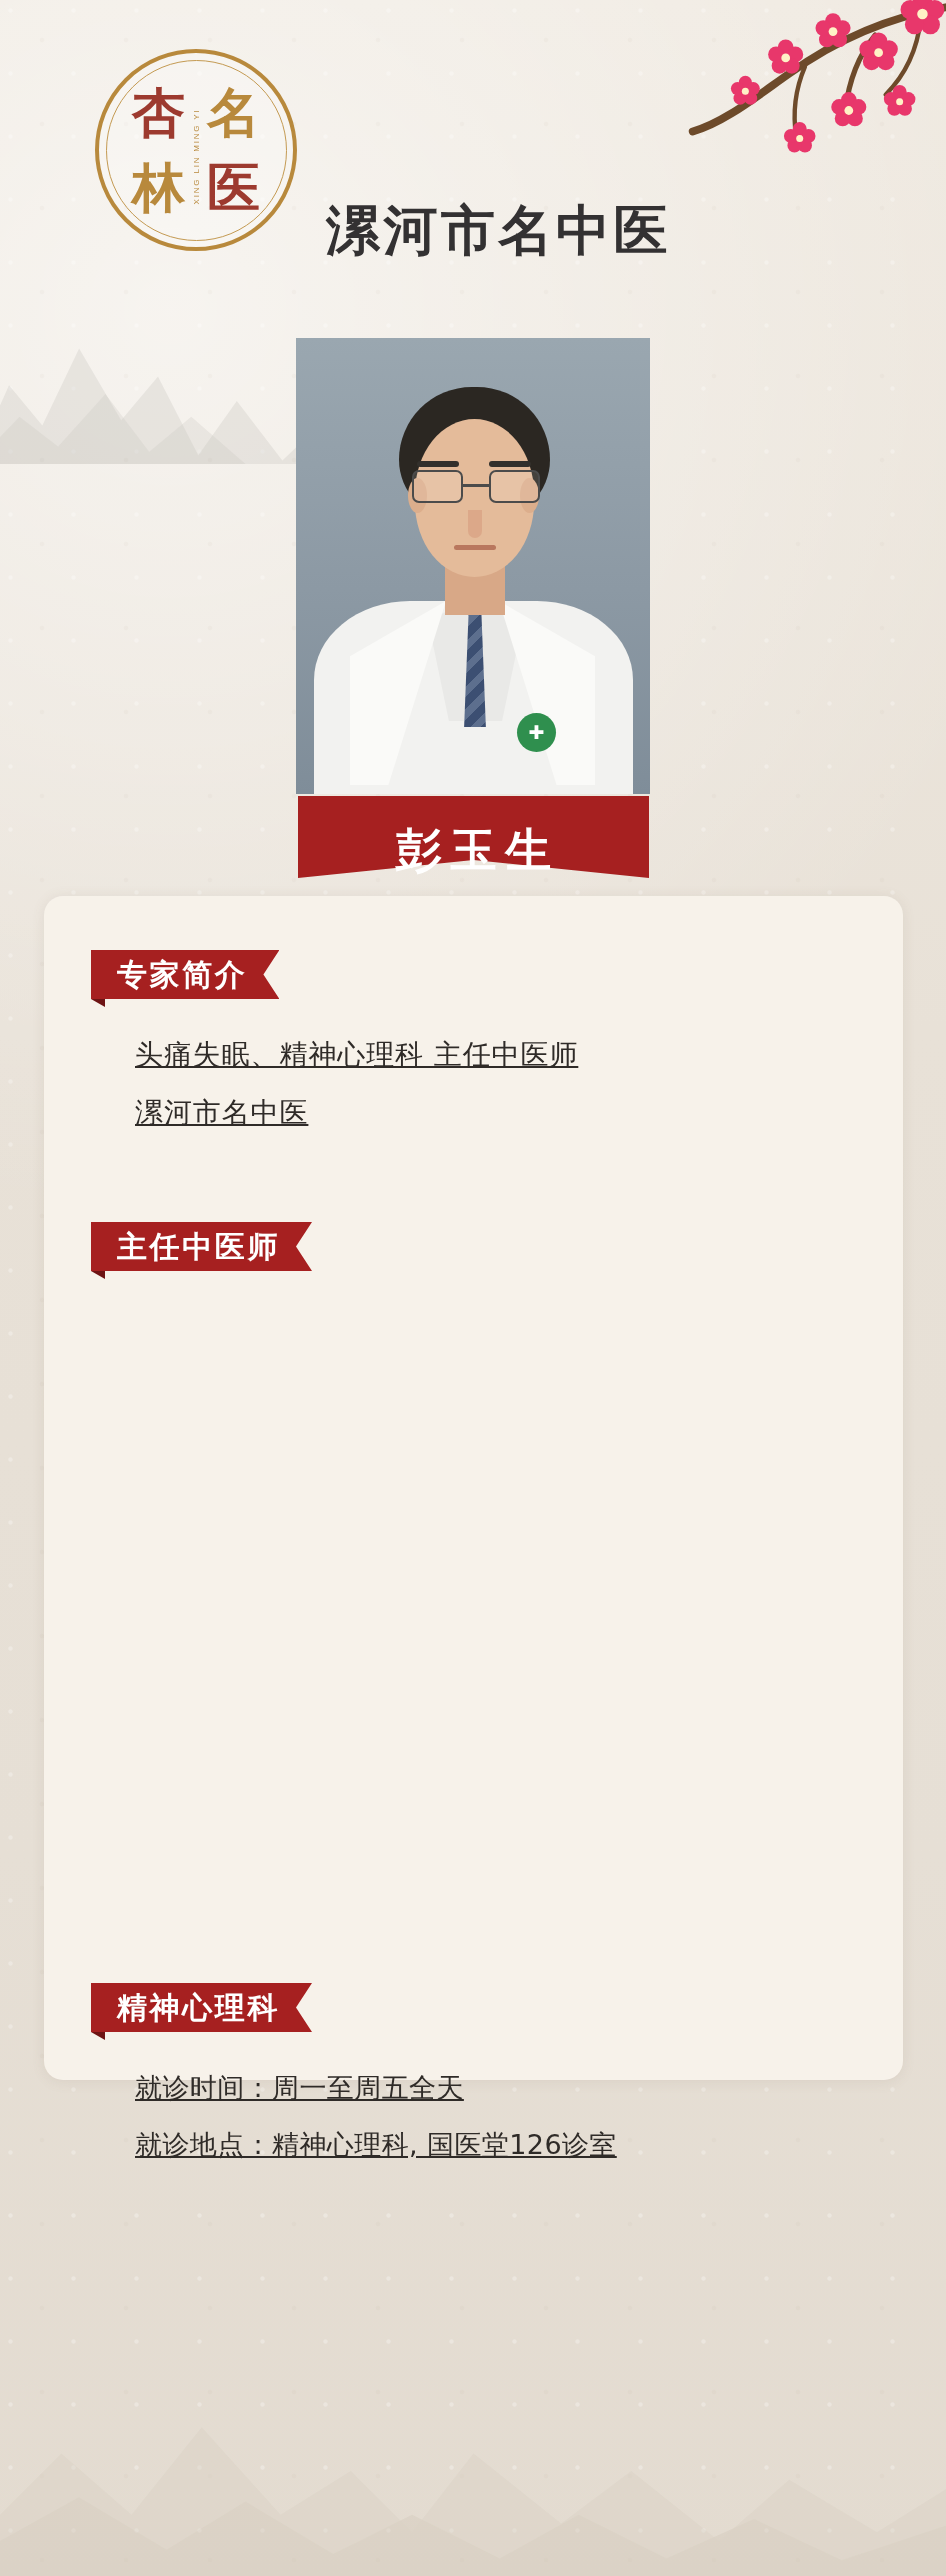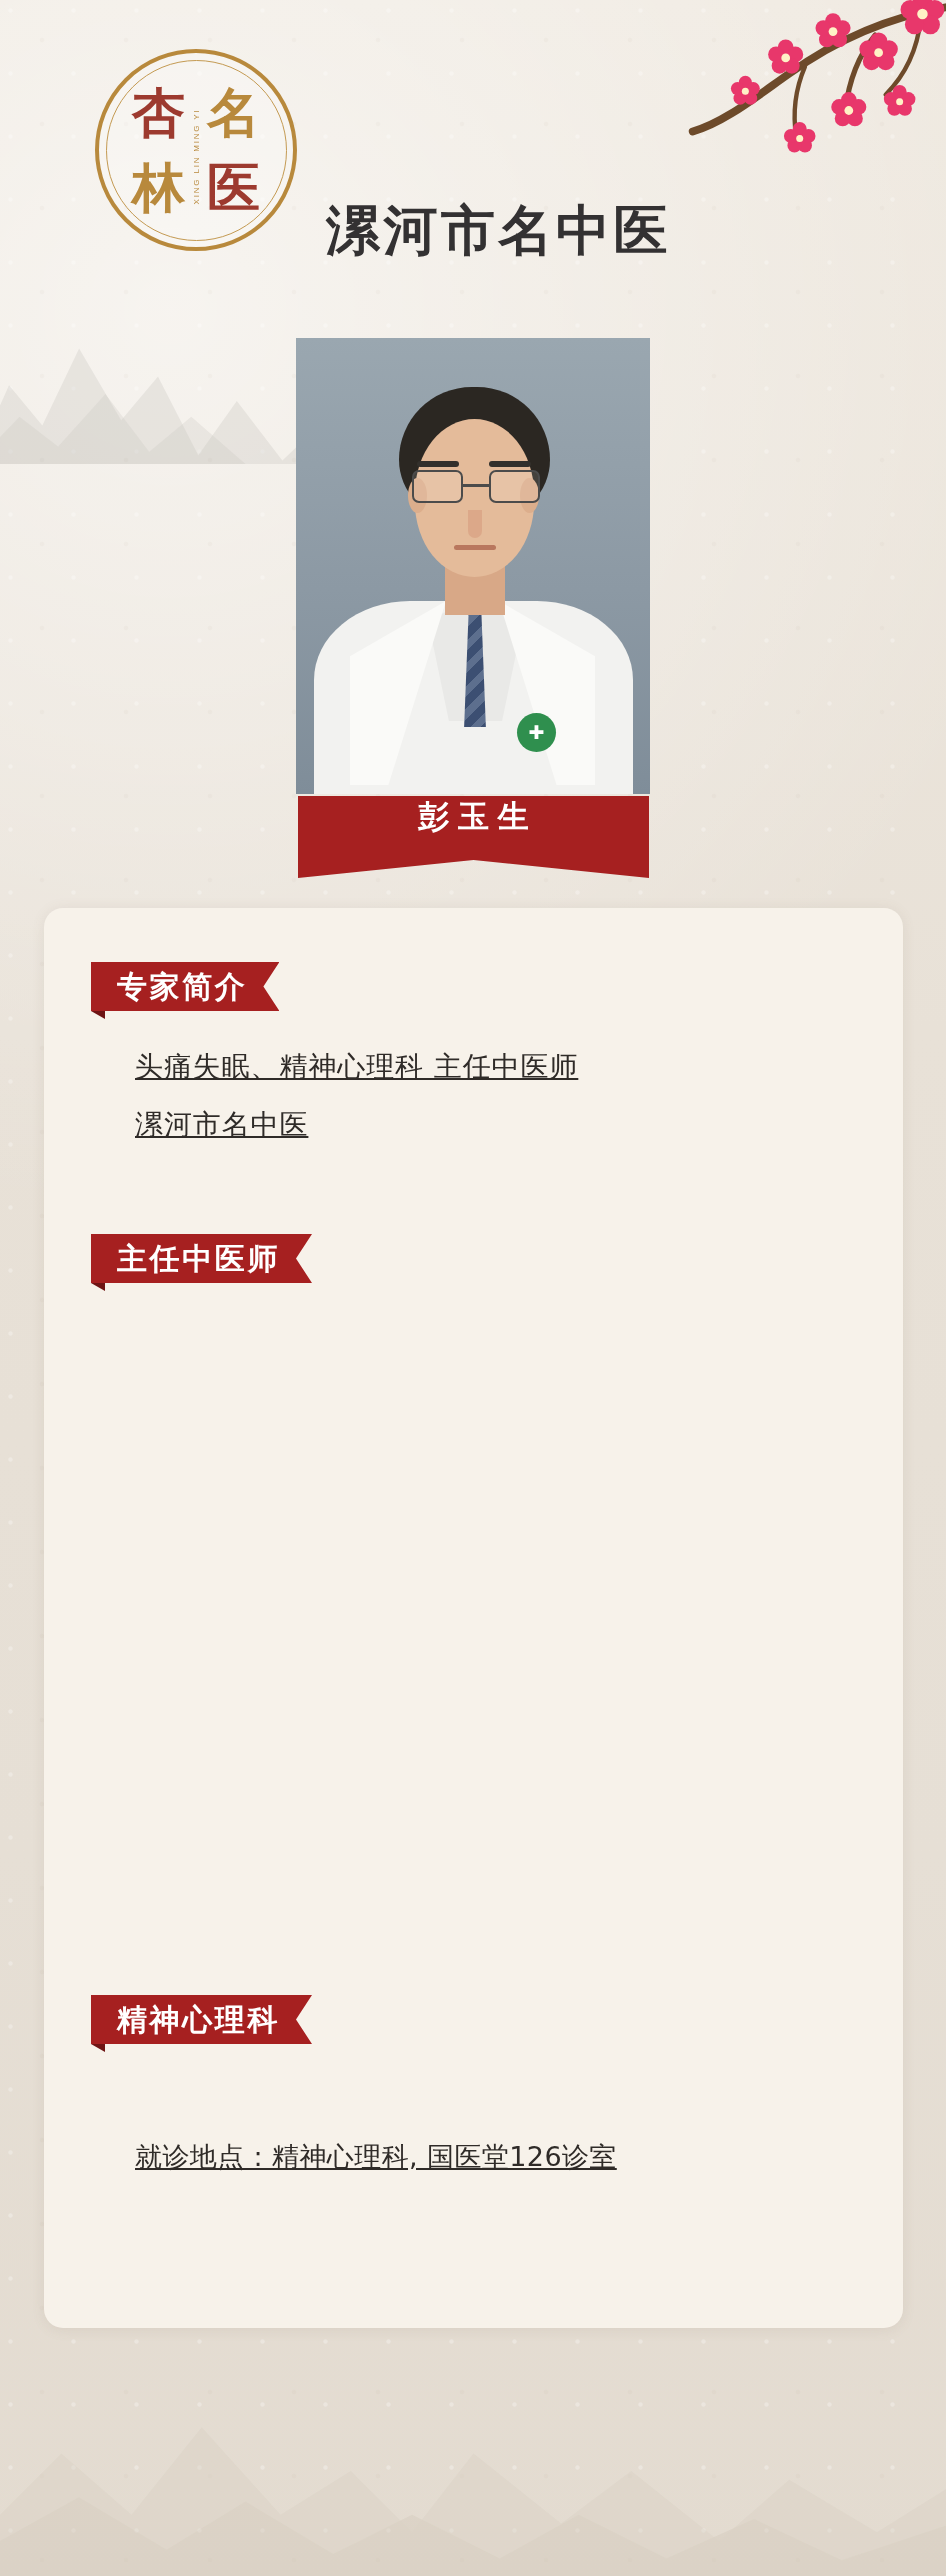--- a/index.html
+++ b/index.html
@@ -259,40 +259,39 @@
     inset: 0;
     background: #a62020;
     clip-path: polygon(0 0, 100% 0, 100% 100%, 50% 78%, 0 100%);
   }
   .name-ribbon .txt {
     position: absolute;
     inset: 0;
     display: flex;
     align-items: flex-start;
     justify-content: center;
-    padding-top: 0;
+    padding-top: 24px;
     color: #fff;
     font-family: "DejaVu Serif", "Liberation Serif", serif;
-    font-size: 31px;
+    font-size: 46px;
     font-weight: 700;
     letter-spacing: 8.8px;
     text-indent: 8.8px;
   }
 
   
   .card {
     position: absolute;
     left: 44px;
     top: 896px;
     width: 859px;
-    height: 1420px;
+    height: 1184px;
     background: #f7f2ea;
     border-radius: 19px;
     box-shadow: 0 1.8px 12.3px rgba(120,100,80,.10);
-    margin-top: 12px;
   }
   .section-tag {
     position: relative;
     display: inline-block;
     height: 49px;
     padding: 0 32px 0 26px;
     background: #a62020;
     color: #fff;
     font-family: "DejaVu Serif", "Liberation Serif", serif;
     font-size: 30px;
@@ -481,15 +480,16 @@
   <div class="body-text intro-line" style="left:91px; top:130px;">头痛失眠、精神心理科  主任中医师</div>
   <div class="body-text intro-line" style="left:91px; top:188px;">漯河市名中医</div>
 
   <div class="tag-wrap" style="left:47px; top:326px;">
     <div class="section-tag">主任中医师</div>
   </div>
 
   <div class="tag-wrap" style="left:47px; top:1087px;">
     <div class="section-tag">精神心理科</div>
   </div>
+  <div class="body-text visit-line" style="left:91px; top:1163px;">就诊时间 : 周一至周五全天</div>
   <div class="body-text visit-line" style="left:91px; top:1220px;">就诊地点 : 精神心理科, 国医堂126诊室</div>
 </div>
 
 
 </body></html>

